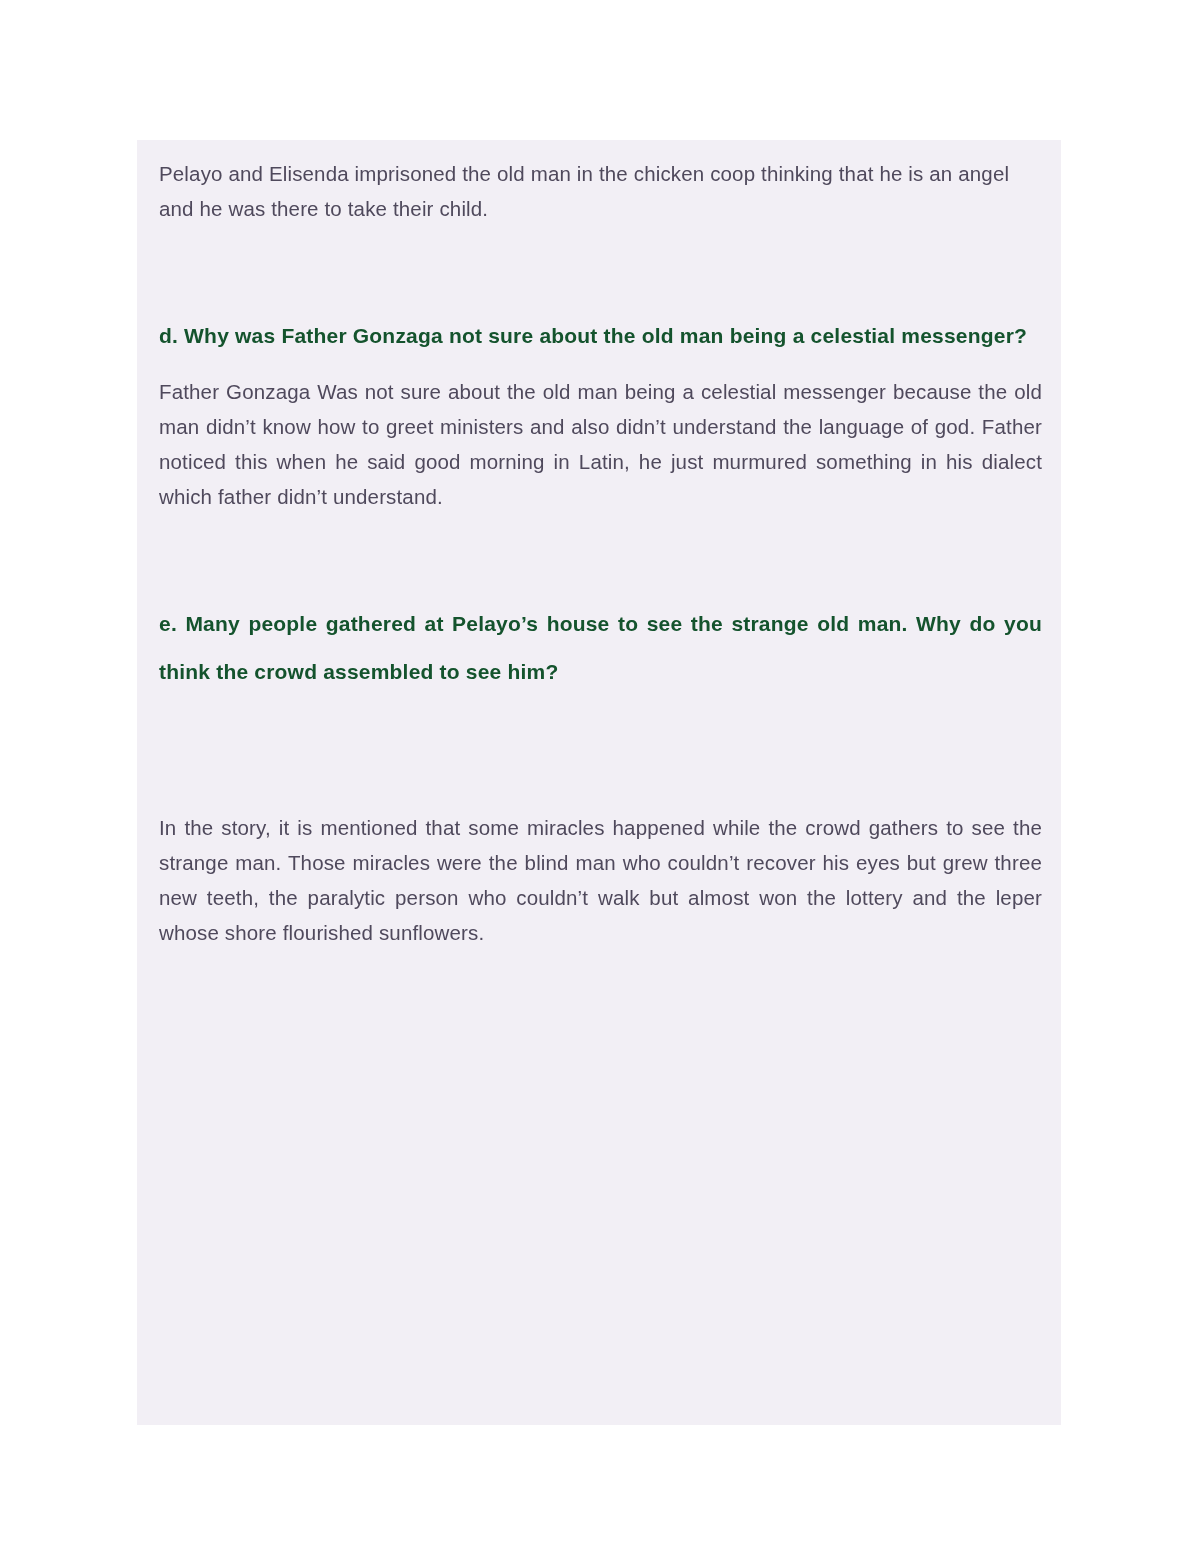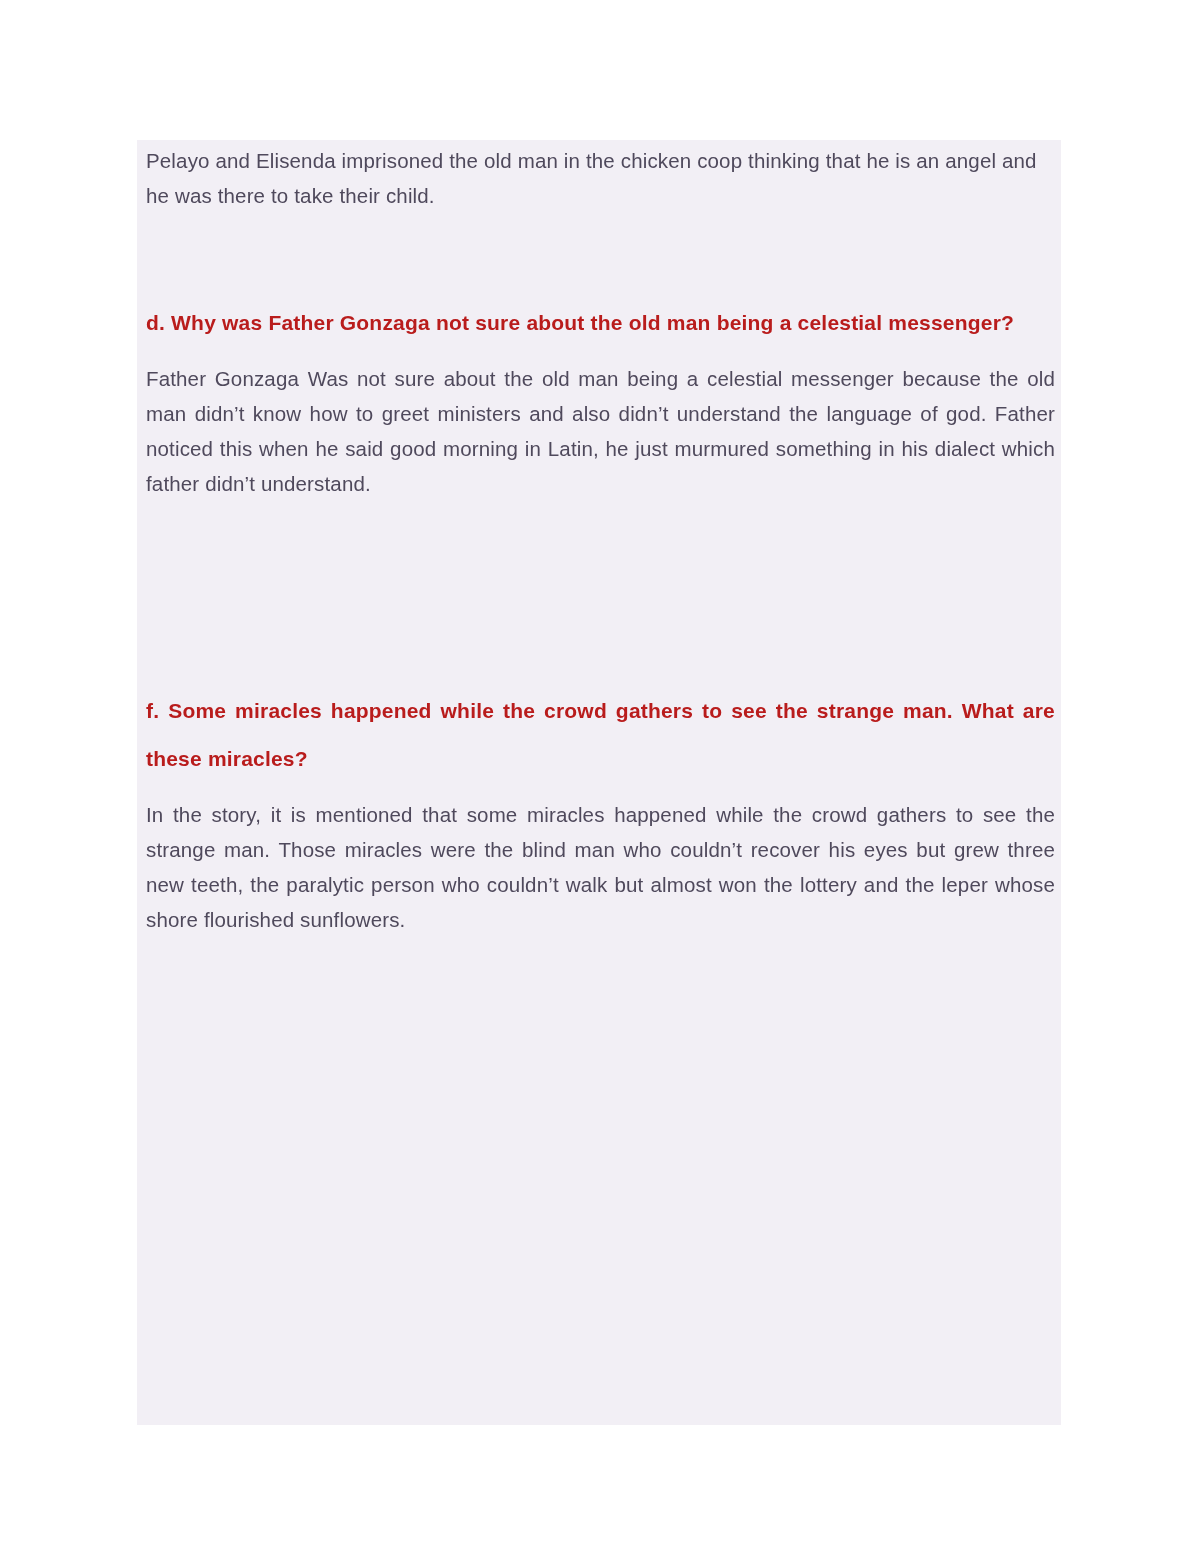--- a/index.html
+++ b/index.html
@@ -19,21 +19,21 @@
     height: 1553px;
     background: #ffffff;
     box-sizing: border-box;
   }
   .content-block {
     position: absolute;
     left: 137px;
     top: 140px;
     width: 924px;
     background: #f2eff5;
-    padding: 3px;
+    padding: 16px;
     box-sizing: border-box;
     min-height: 1285px;
   }
   .inner {
     padding: 0 3px 0 6px;
   }
   p {
     margin: 0;
     padding: 0;
   }
@@ -45,21 +45,21 @@
     text-align-last: left;
     letter-spacing: 0.15px;
   }
   .answer.nojustify {
     text-align: left;
   }
   .question {
     font-size: 21px;
     line-height: 48px;
     font-weight: bold;
-    color: #b91c1c;
+    color: #14532d;
     text-align: justify;
     text-align-last: left;
     letter-spacing: 0.2px;
   }
   .gap-xs { height: 14px; }
   .gap-lg { height: 86px; }
   .tail { height: 96px; }
 </style>
 </head>
 <body>
@@ -73,27 +73,27 @@
       <div class="gap-lg"></div>
 
       <p class="question">d. Why was Father Gonzaga not sure about the old man being a celestial messenger?</p>
 
       <div class="gap-xs"></div>
 
       <p class="answer">Father Gonzaga Was not sure about the old man being a celestial messenger because the old man didn’t know how to greet ministers and also didn’t understand the language of god. Father noticed this when he said good morning in Latin, he just murmured something in his dialect which father didn’t understand.</p>
 
       <div class="gap-lg"></div>
 
+      <p class="question">e. Many people gathered at Pelayo’s house to see the strange old man. Why do you think the crowd assembled to see him?</p>
 
       <div class="gap-xs"></div>
 
 
       <div class="gap-lg"></div>
 
-      <p class="question">f. Some miracles happened while the crowd gathers to see the strange man. What are these miracles?</p>
 
       <div class="gap-xs"></div>
 
       <p class="answer">In the story, it is mentioned that some miracles happened while the crowd gathers to see the strange man. Those miracles were the blind man who couldn’t recover his eyes but grew three new teeth, the paralytic person who couldn’t walk but almost won the lottery and the leper whose shore flourished sunflowers.</p>
 
       <div class="tail"></div>
 
     </div>
   </div>
 </div>

